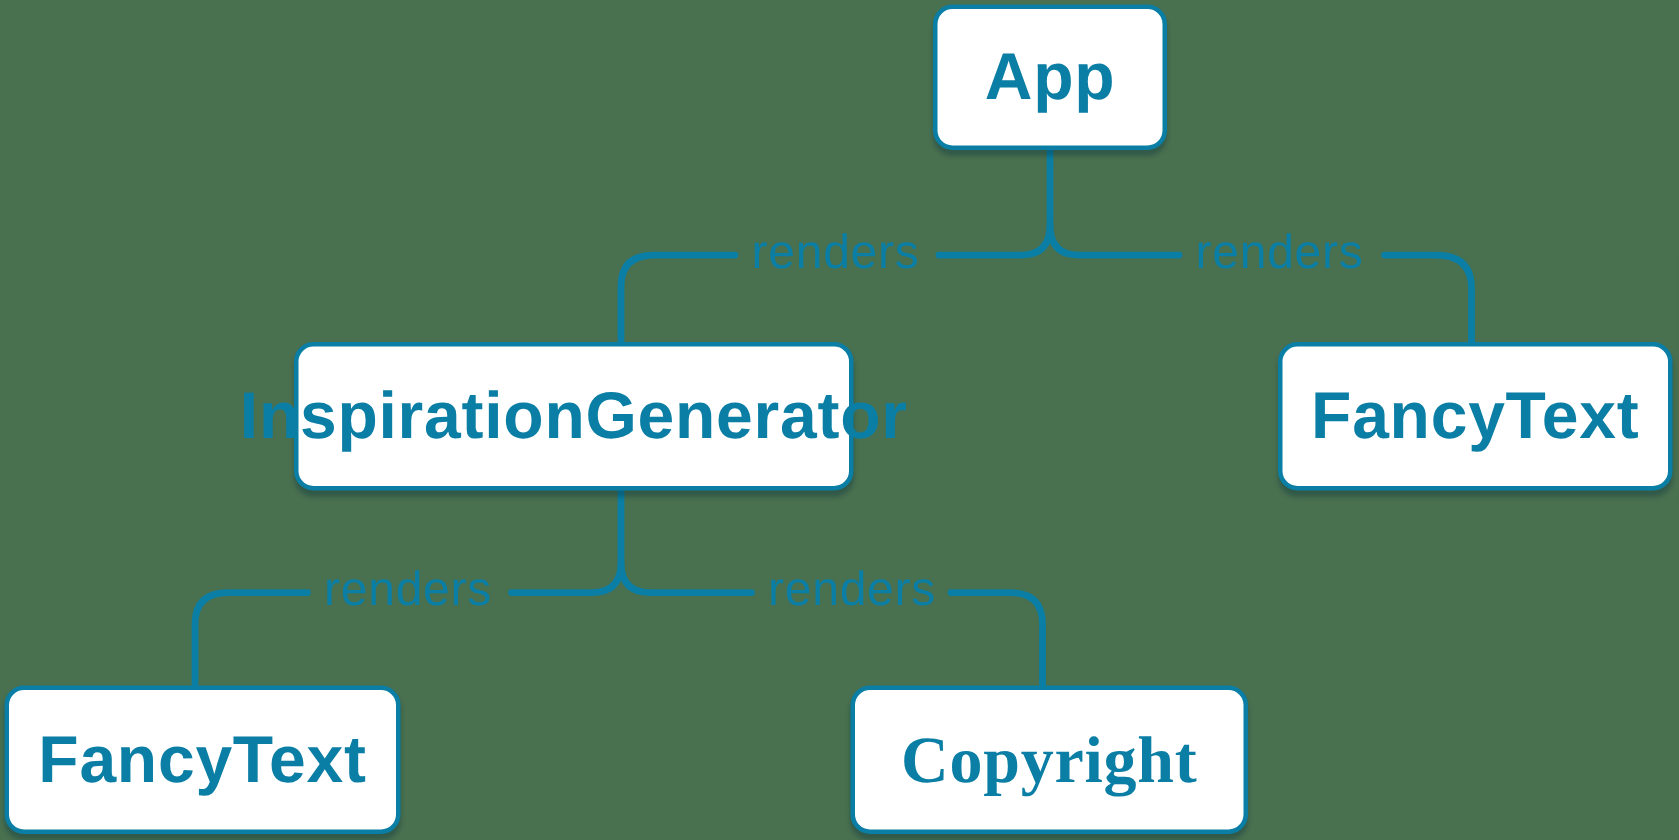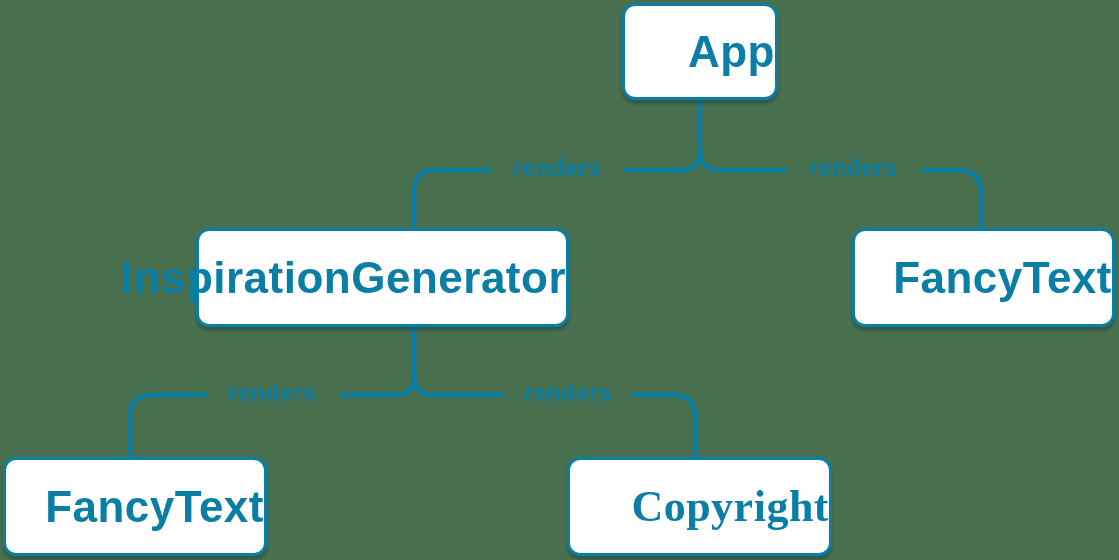--- a/index.html
+++ b/index.html
@@ -31,41 +31,41 @@
     stroke-width: 4.5;
     stroke-linecap: round;
   }
   .node {
     position: absolute;
     background: var(--node-fill);
     border: 3px solid var(--accent);
     border-radius: 13px;
     display: flex;
     align-items: center;
-    justify-content: flex-end;
+    justify-content: center;
     box-shadow: 0 4px 3px rgba(10, 48, 62, 0.35);
   }
   .node span {
     color: var(--accent);
     font-size: 44px;
     font-weight: 600;
     letter-spacing: 0.5px;
     white-space: nowrap;
   }
   .n-app  { left: 622px; top: 3px;   width: 156px; height: 97px; }
   .n-insp { left: 196px; top: 228px; width: 373px; height: 99px; }
   .n-fancy-right { left: 852px; top: 228px; width: 263px; height: 99px; }
   .n-fancy-left  { left: 3px;   top: 457px; width: 264px; height: 99px; }
   .n-copyright   { left: 567px; top: 457px; width: 265px; height: 99px; font-family: Liberation Serif, serif; }
   .edge-label {
     position: absolute;
     transform: translate(-50%, -50%);
     color: var(--accent);
-    font-size: 23px;
-    font-weight: 700;
+    font-size: 32px;
+    font-weight: 400;
     letter-spacing: 0.5px;
     white-space: nowrap;
   }
   .el-1 { left: 557px; top: 168px; }
   .el-2 { left: 853px; top: 168px; }
   .el-3 { left: 272px; top: 393px; }
   .el-4 { left: 568px; top: 393px; }
 </style>
 </head>
 <body>

